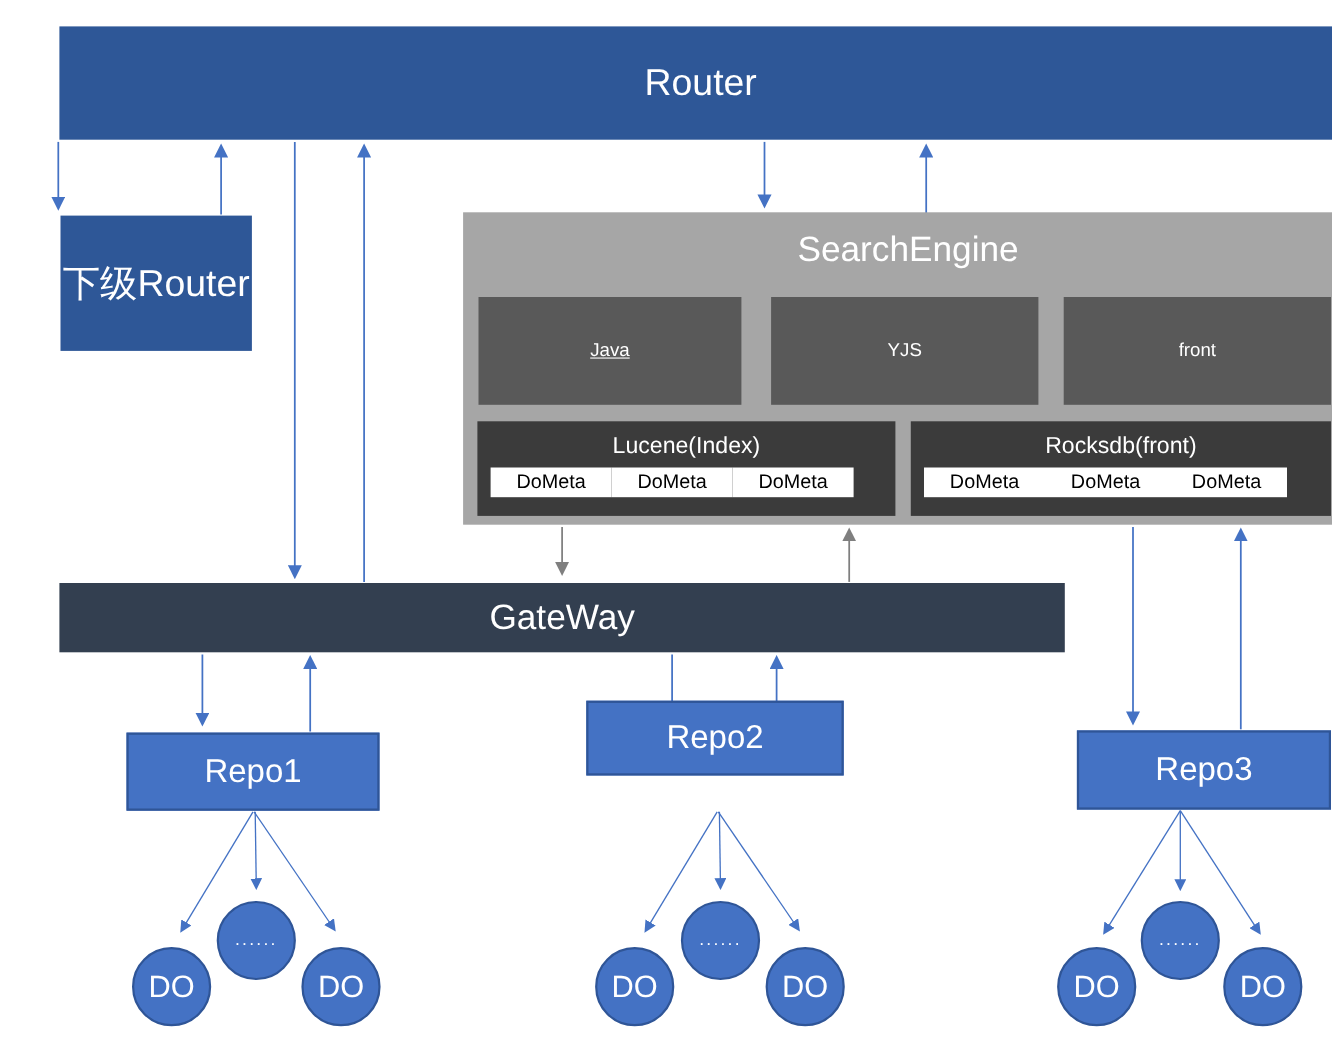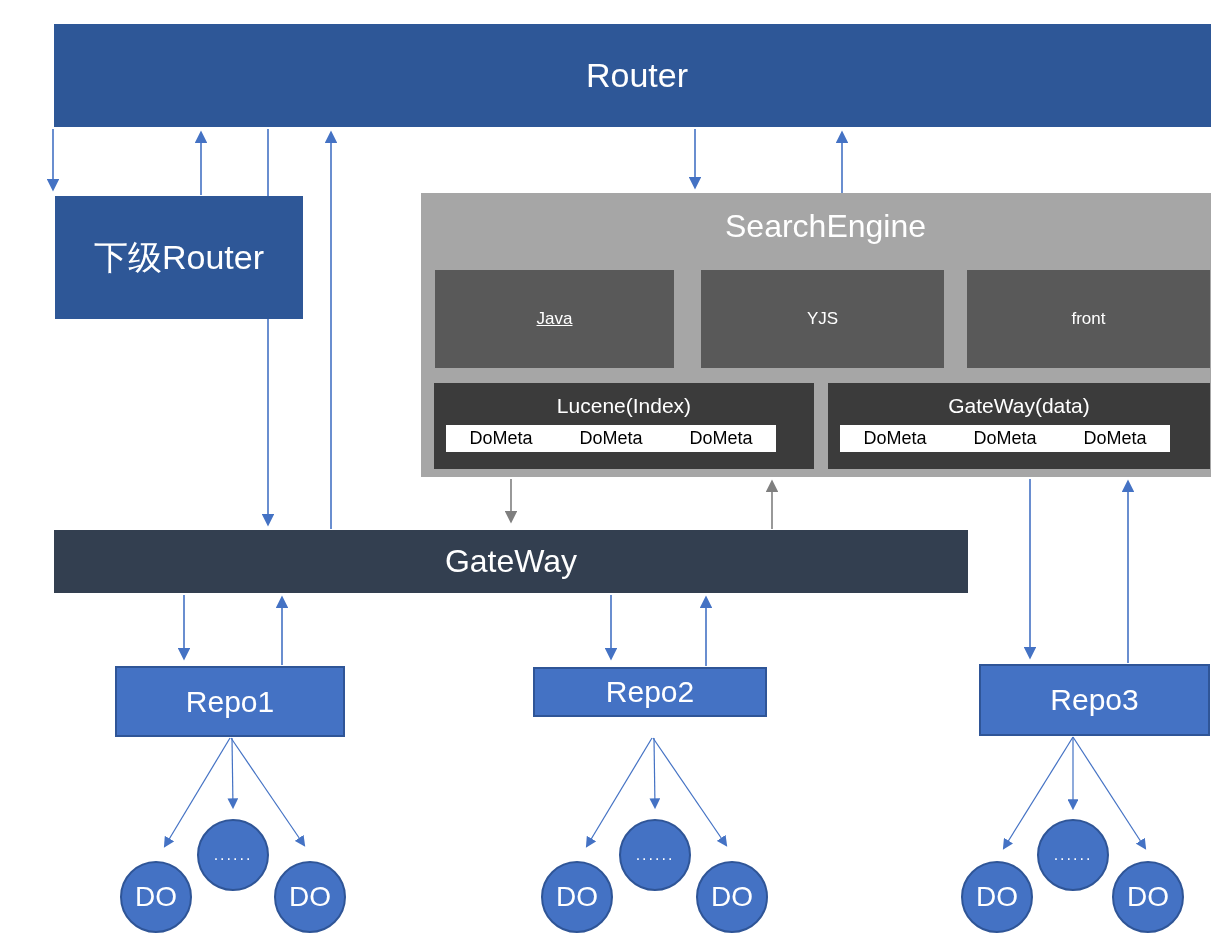--- a/index.html
+++ b/index.html
@@ -20,37 +20,37 @@
   body{font-family:"Liberation Sans","DejaVu Sans",sans-serif;}
   #stage{position:relative;width:1211px;height:945px;background:#ffffff;overflow:hidden;}
   #arrows{position:absolute;left:0;top:0;width:1211px;height:945px;pointer-events:none;}
   .mkb{fill:var(--arrow-blue,#4472c4);}
   .mkg{fill:var(--arrow-gray,#7f7f7f);}
   .a-blue{stroke:var(--arrow-blue,#4472c4);stroke-width:1.6;}
   .a-gray{stroke:var(--arrow-gray,#7f7f7f);stroke-width:1.6;}
   .a-fan{stroke:var(--arrow-blue,#4472c4);stroke-width:1.2;}
   .box{position:absolute;display:flex;align-items:center;justify-content:center;color:#fff;margin-left:36px;}
   .router{left:18px;top:24px;width:1166px;height:103px;background:var(--router-blue);font-size:34px;}
-  .subrouter{left:19px;top:196px;width:248px;height:123px;background:var(--router-blue);font-size:34px;}
+  .subrouter{left:19px;top:196px;width:174px;height:123px;background:var(--router-blue);font-size:34px;}
   .gateway{left:18px;top:530px;width:914px;height:63px;background:var(--gateway-dark);font-size:32px;}
   .se{left:385px;top:193px;width:809px;height:284px;background:var(--container-gray);display:block;}
   .se-title{height:66px;display:flex;align-items:center;justify-content:center;color:#fff;font-size:32px;}
   .module{position:absolute;background:var(--module-gray);color:#fff;display:flex;align-items:center;justify-content:center;font-size:17px;}
   .mod-java{left:14px;top:77px;width:239px;height:98px;text-decoration:underline;}
   .mod-yjs{left:280px;top:77px;width:243px;height:98px;}
   .mod-front{left:546px;top:77px;width:243px;height:98px;}
   .store{position:absolute;top:190px;height:86px;background:var(--store-dark);color:#fff;display:flex;flex-direction:column;}
   .store-lucene{left:13px;width:380px;}
   .store-rocksdb{left:407px;width:382px;}
   .store-title{height:42px;display:flex;align-items:center;justify-content:center;font-size:21px;padding-top:4px;}
   .meta-row{display:flex;margin:0 12px;}
   .meta{width:110px;height:27px;background:var(--meta-bg);color:var(--meta-text);display:flex;align-items:center;justify-content:center;font-size:18px;}
   .repo{position:absolute;background:var(--node-blue);border:2px solid var(--node-border);color:#fff;font-size:30px;display:flex;align-items:center;justify-content:center;}
   .repo1{left:115px;top:666px;width:230px;height:71px;}
-  .repo2{left:533px;top:667px;width:234px;height:50px;}
+  .repo2{left:533px;top:637px;width:234px;height:68px;}
   .repo3{left:979px;top:664px;width:231px;height:72px;}
   .do{position:absolute;width:72px;height:72px;border-radius:50%;background:var(--node-blue);border:2px solid var(--node-border);color:#fff;display:flex;align-items:center;justify-content:center;font-size:28px;}
   .dots{font-size:16px;letter-spacing:2px;}
 </style>
 </head>
 <body>
 
 <div id="stage">
 
   <svg id="arrows" viewBox="0 0 1211 945" xmlns="http://www.w3.org/2000/svg">
@@ -118,21 +118,21 @@
     <div class="store store-lucene">
       <div class="store-title">Lucene(Index)</div>
       <div class="meta-row">
         <div class="meta">DoMeta</div>
         <div class="meta">DoMeta</div>
         <div class="meta">DoMeta</div>
       </div>
     </div>
 
     <div class="store store-rocksdb">
-      <div class="store-title">GateWay(data)</div>
+      <div class="store-title">Rocksdb(front)</div>
       <div class="meta-row">
         <div class="meta">DoMeta</div>
         <div class="meta">DoMeta</div>
         <div class="meta">DoMeta</div>
       </div>
     </div>
   </div>
 
   <div class="box gateway">
     <span>GateWay</span>

